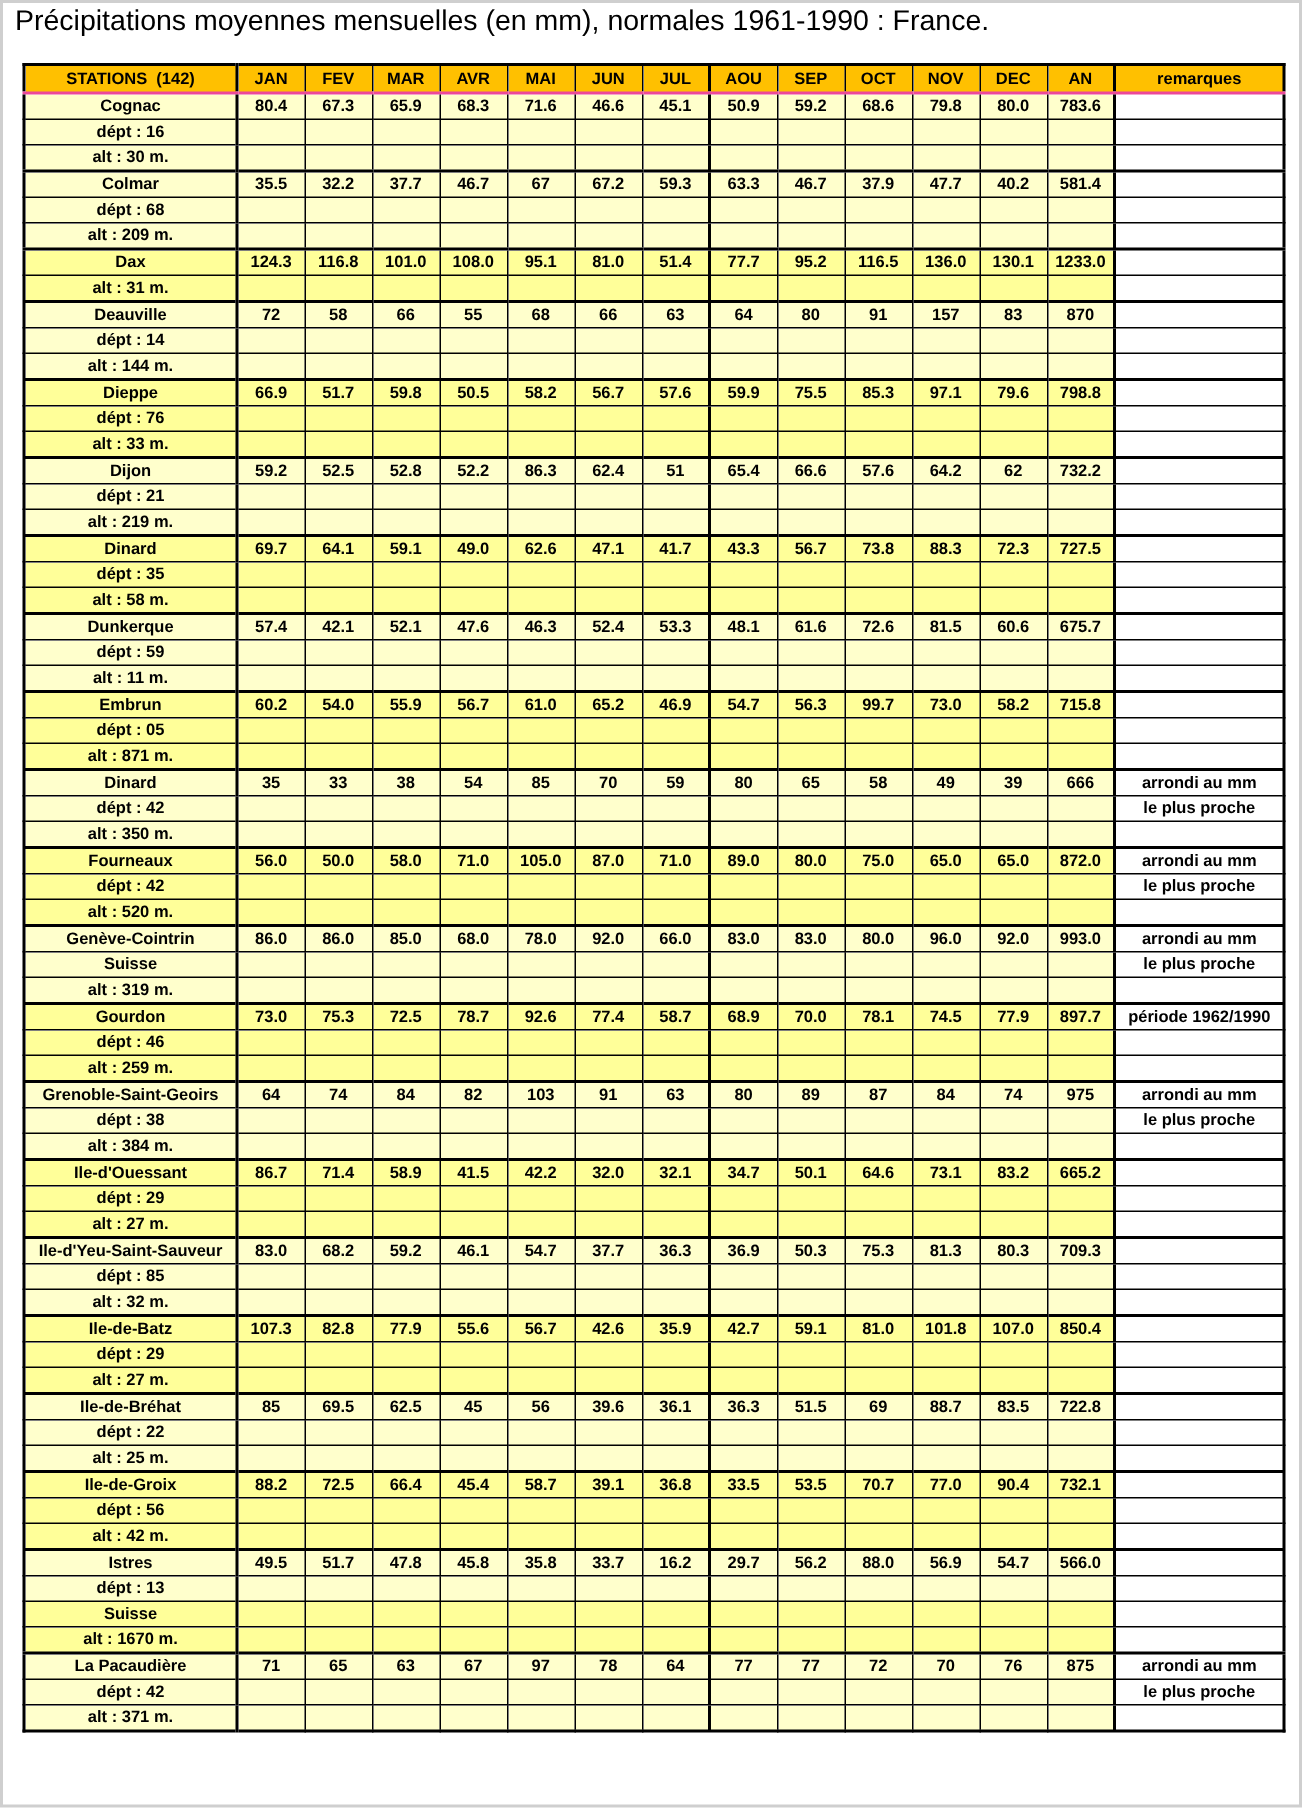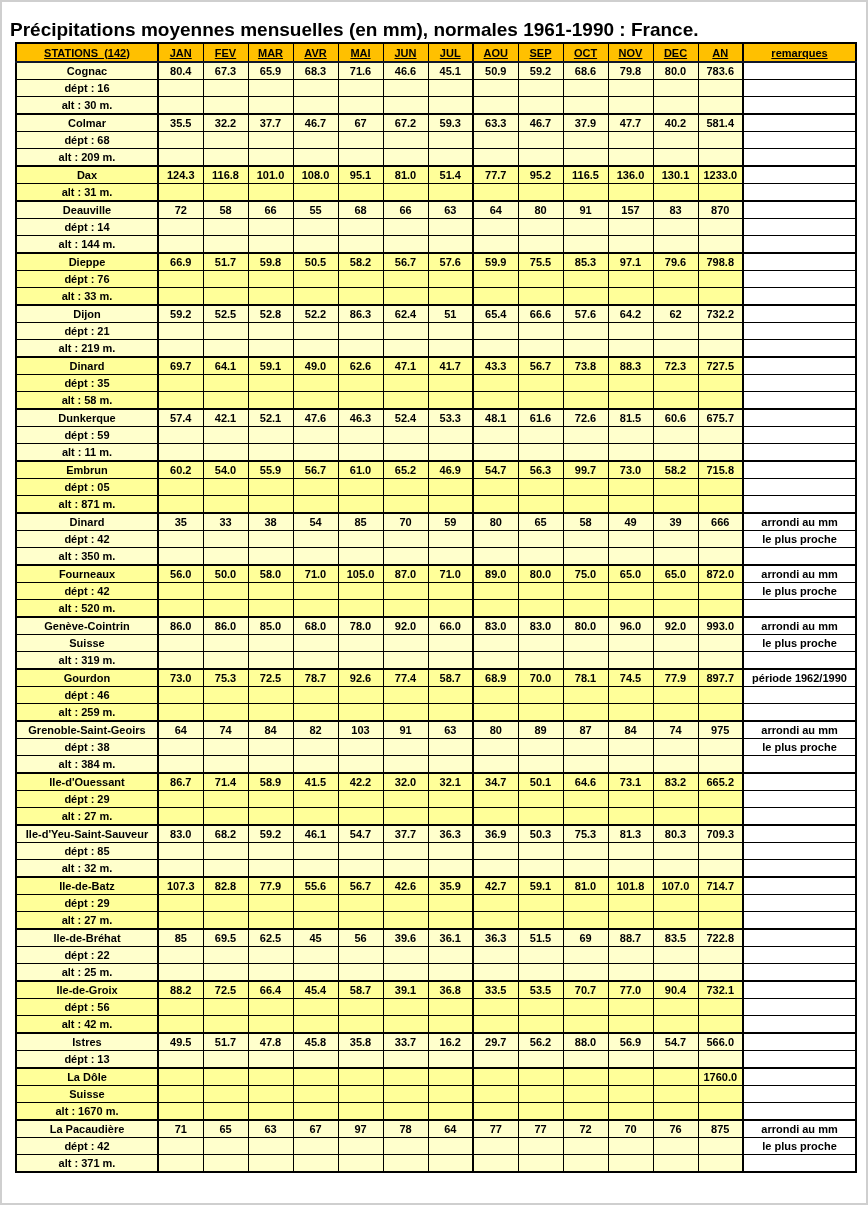--- a/index.html
+++ b/index.html
@@ -6,23 +6,23 @@
   body {
     width: 868px; height: 1205px;
     background: #ffffff;
     border: 2px solid #cfcfcf;
     box-sizing: border-box;
     position: relative;
     font-family: "Liberation Sans", sans-serif;
   }
   .page-title {
     position: absolute;
-    top: 17px; left: 8px;
+    top: 2px; left: 8px;
     font-size: 19px;
-    font-weight: bold;
+    font-weight: normal;
     color: #000000;
     white-space: nowrap;
   }
   table.precip {
     position: absolute;
     top: 40px; left: 13px;
     border-collapse: collapse;
     table-layout: fixed;
     border: 2px solid #000000;
   }
@@ -34,22 +34,21 @@
     text-align: center;
     vertical-align: middle;
     padding: 0;
     height: 16px;
     overflow: hidden;
     white-space: pre;
   }
   table.precip thead th {
     background: var(--header-bg, #FFC000);
     height: 17px;
-    border-bottom: 2px solid #0f172a;
-    text-decoration: underline;
+    border-bottom: 2px solid #ec4899;
   }
   tr.shade-light td { background: var(--row-light, #FFFFCC); }
   tr.shade-dark  td { background: var(--row-dark, #FFFF99); }
   table.precip td.remark { background: var(--remarks-bg, #FFFFFF); }
   tr.block-start td { border-top: 2px solid #000000; }
   .bl-thick { border-left: 2px solid #000000 !important; }
 </style>
 </head>
 <body>
 
@@ -899,21 +898,21 @@
         <td>77.9</td>
         <td>55.6</td>
         <td>56.7</td>
         <td>42.6</td>
         <td>35.9</td>
         <td class="bl-thick">42.7</td>
         <td>59.1</td>
         <td>81.0</td>
         <td>101.8</td>
         <td>107.0</td>
-        <td>714.7</td>
+        <td>850.4</td>
         <td class="remark bl-thick"></td>
       </tr>
       <tr class="shade-dark">
         <td>dépt : 29</td>
         <td class="bl-thick"></td>
         <td></td>
         <td></td>
         <td></td>
         <td></td>
         <td></td>
@@ -1070,37 +1069,20 @@
         <td></td>
         <td></td>
         <td></td>
         <td></td>
         <td class="bl-thick"></td>
         <td></td>
         <td></td>
         <td></td>
         <td></td>
         <td></td>
-        <td class="remark bl-thick"></td>
-      </tr>
-      <tr class="block-start shade-dark">
-        <td>La Dôle</td>
-        <td class="bl-thick"></td>
-        <td></td>
-        <td></td>
-        <td></td>
-        <td></td>
-        <td></td>
-        <td></td>
-        <td class="bl-thick"></td>
-        <td></td>
-        <td></td>
-        <td></td>
-        <td></td>
-        <td>1760.0</td>
         <td class="remark bl-thick"></td>
       </tr>
       <tr class="shade-dark">
         <td>Suisse</td>
         <td class="bl-thick"></td>
         <td></td>
         <td></td>
         <td></td>
         <td></td>
         <td></td>

